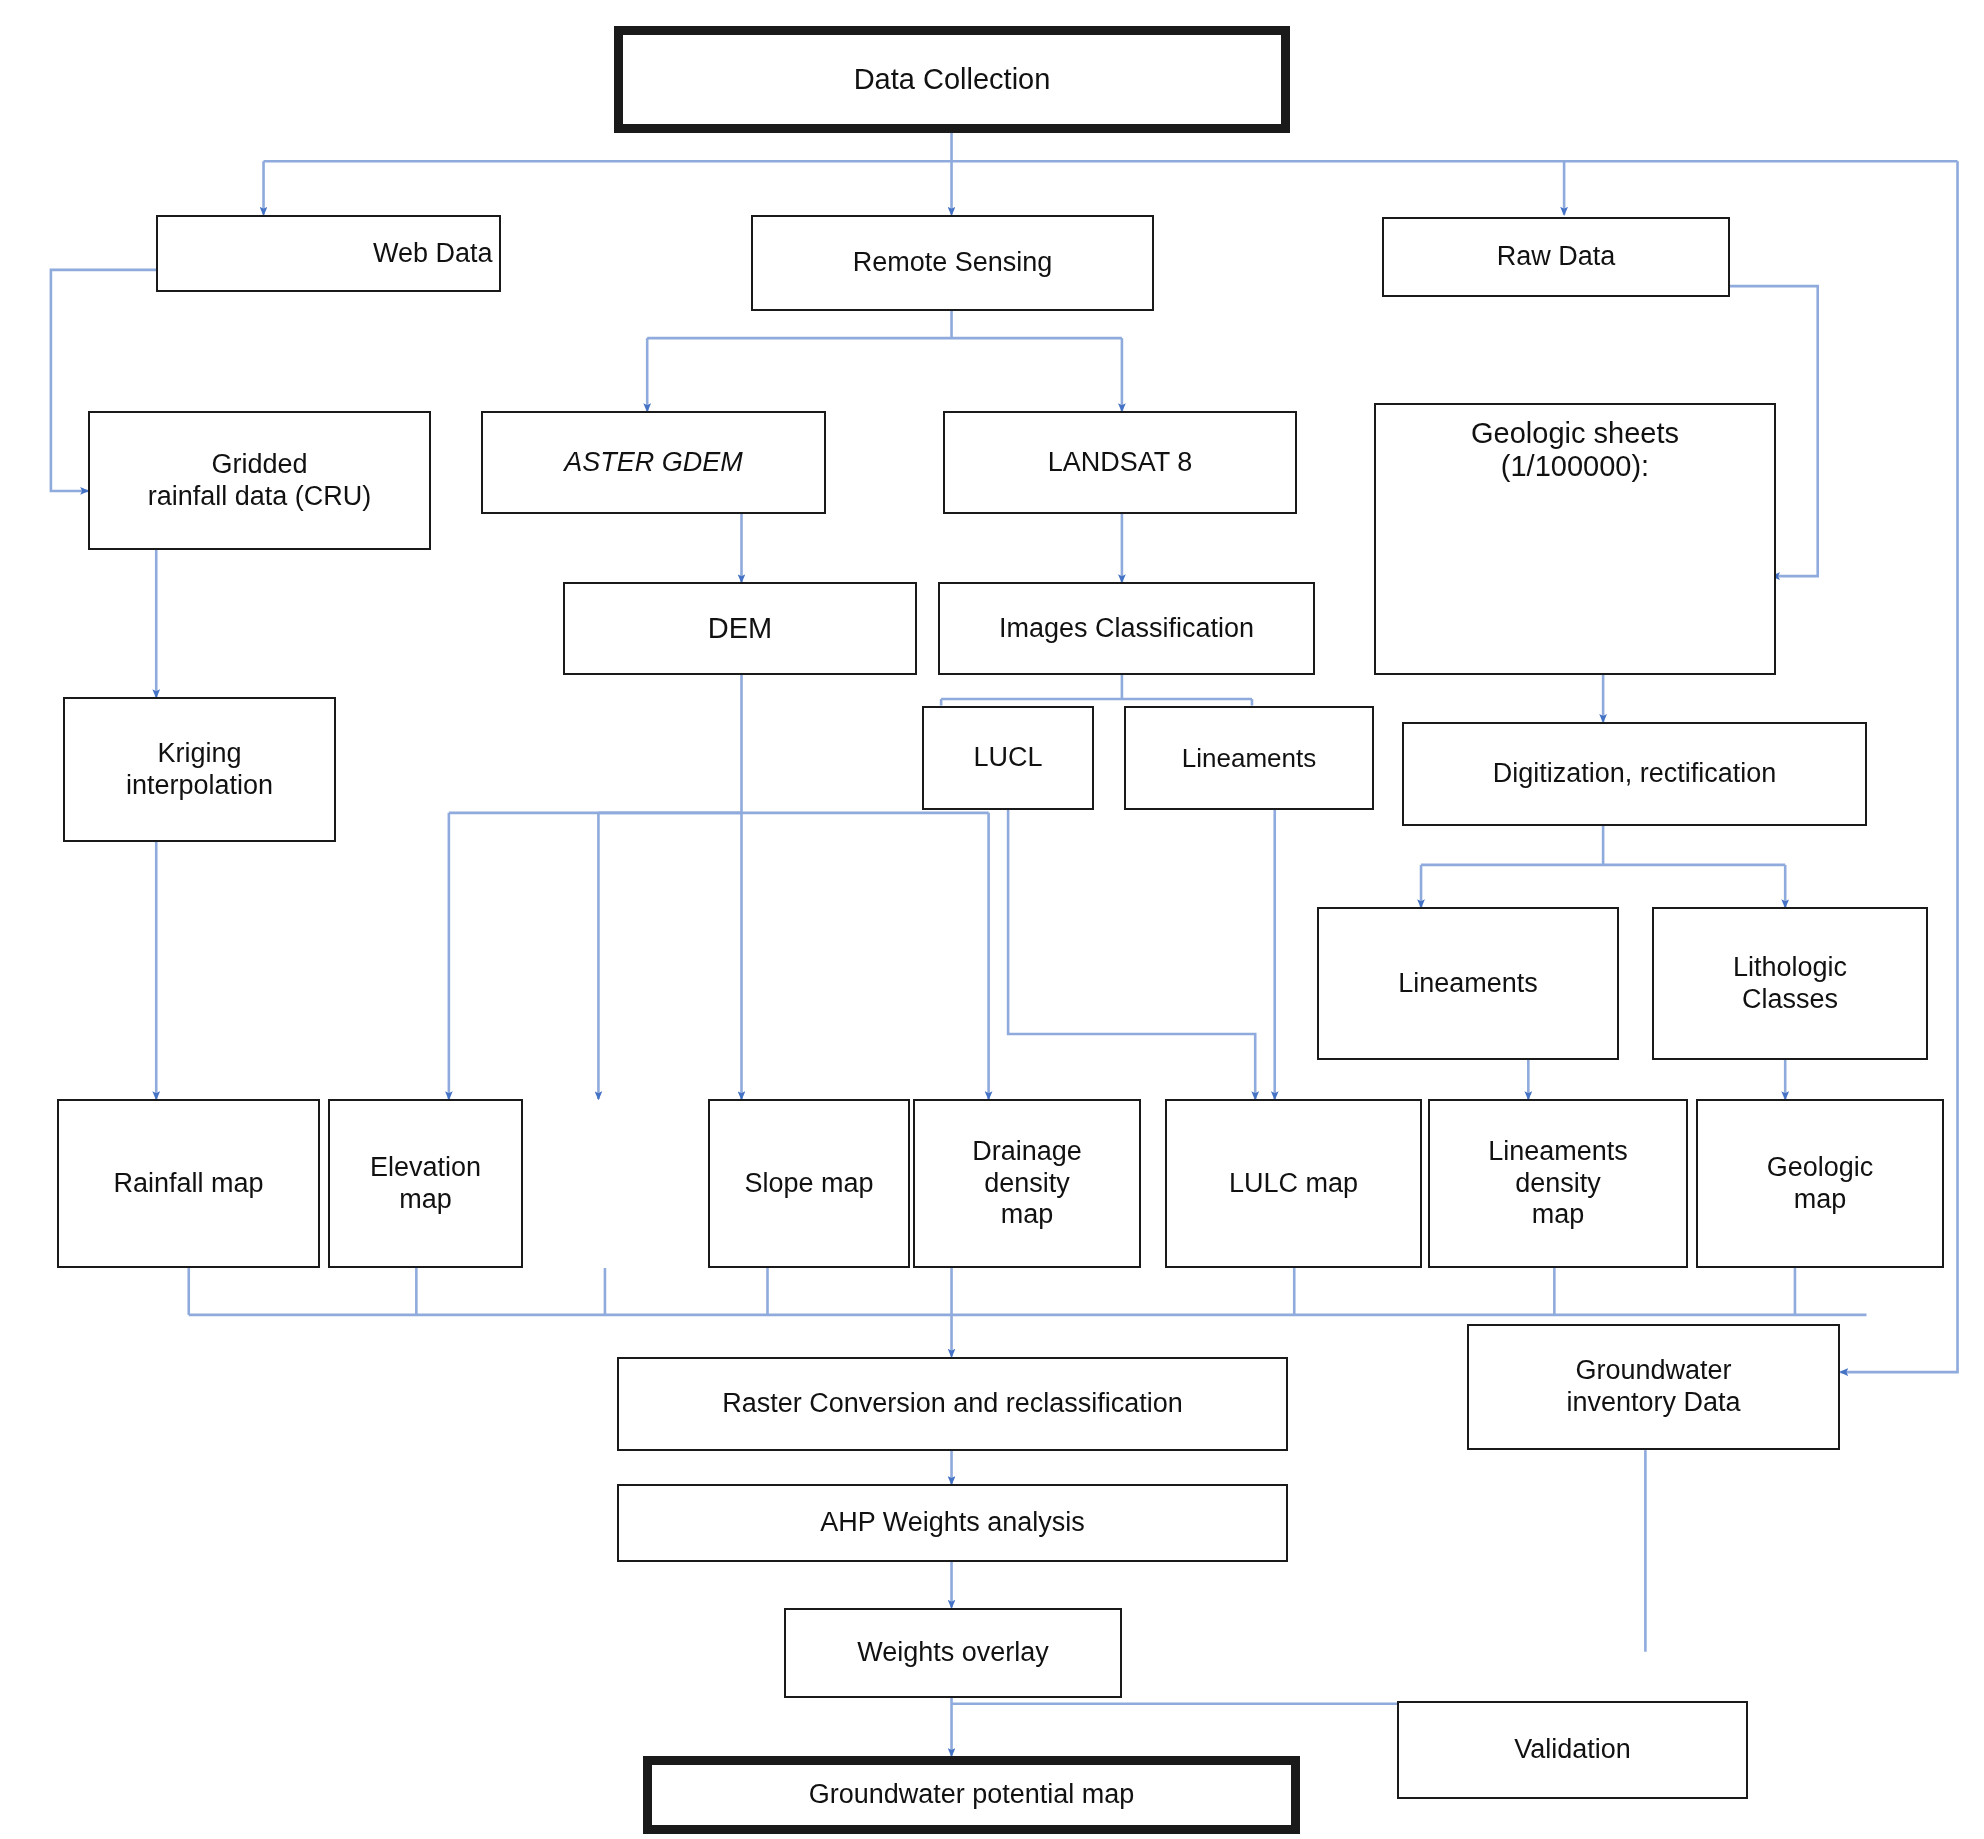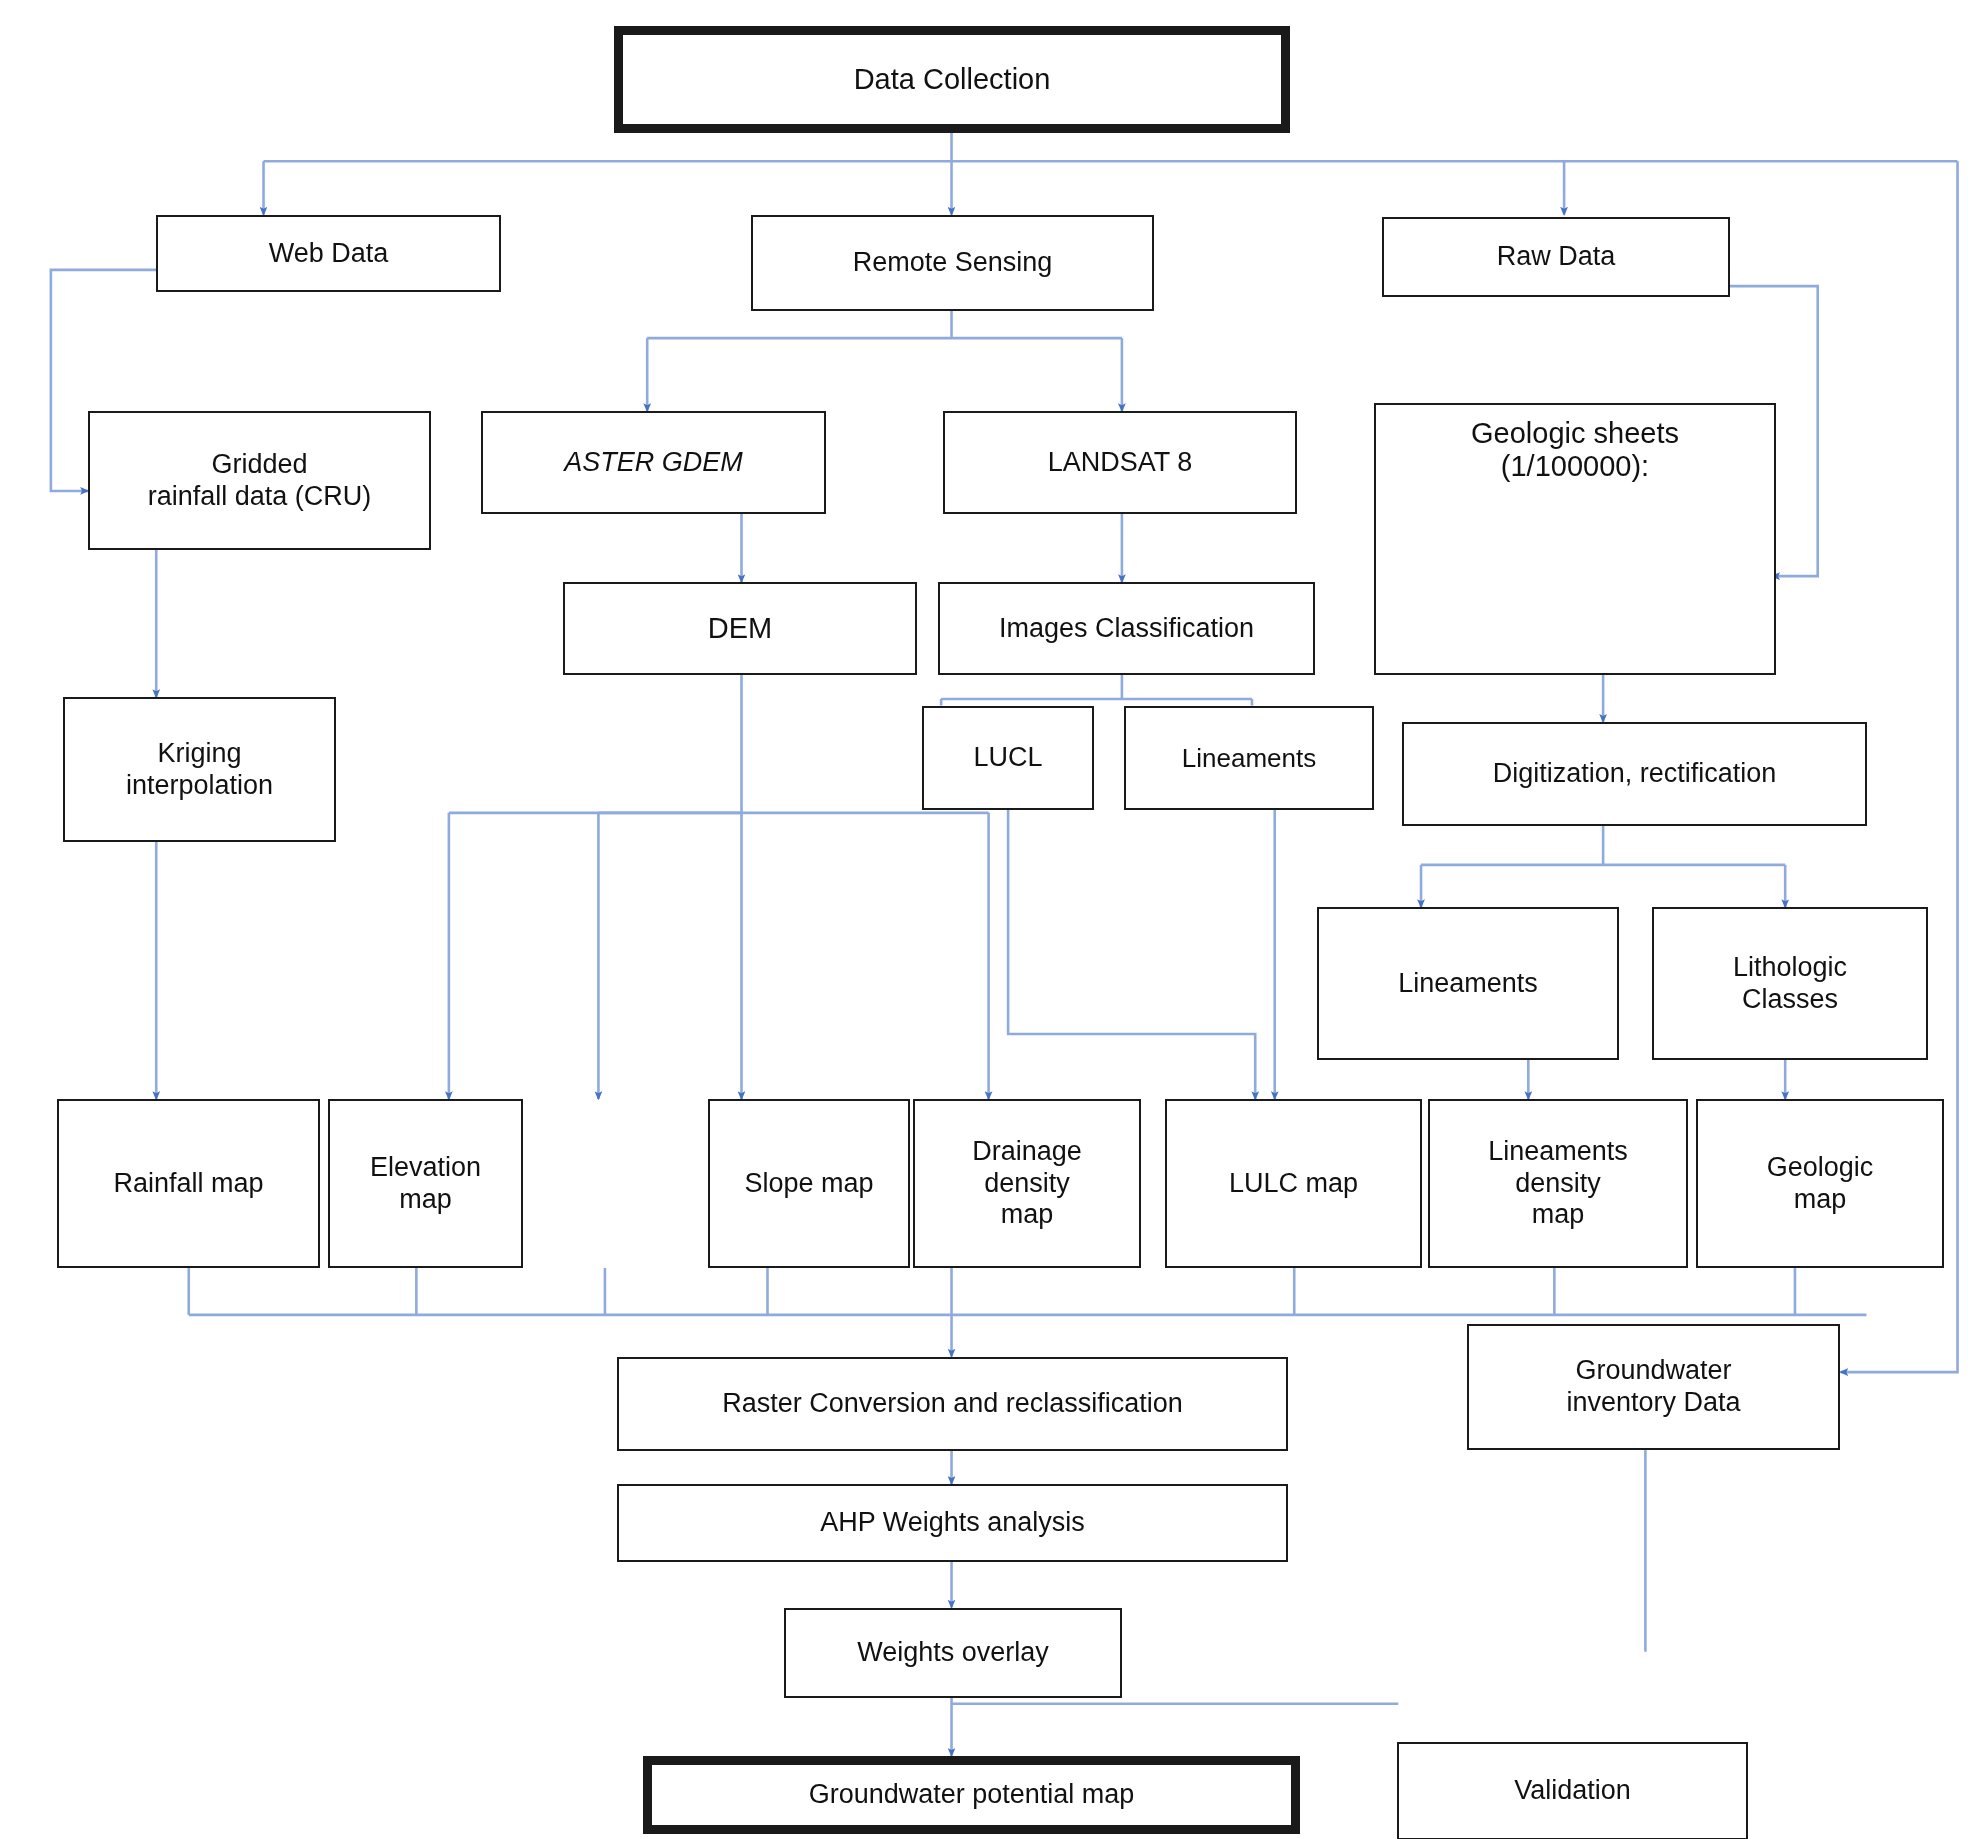--- a/index.html
+++ b/index.html
@@ -123,21 +123,21 @@
 
       <path d="M2150,2620 L1463,2620"></path>
 
     </g>
   </svg>
 
   <div class="node thick" style="left:614px;top:26px;width:676px;height:107px;">
     <span class="lbl f44">Data Collection</span>
   </div>
 
-  <div class="node" style="left:156px;top:215px;width:345px;height:77px;">
+  <div class="node" style="left:156px;top:215px;width:345px;height:77px;text-align:right;">
     <span class="lbl f42">Web Data</span>
   </div>
 
   <div class="node" style="left:751px;top:215px;width:403px;height:96px;">
     <span class="lbl f42">Remote Sensing</span>
   </div>
 
   <div class="node" style="left:1382px;top:217px;width:348px;height:80px;">
     <span class="lbl f42">Raw Data</span>
   </div>
@@ -241,21 +241,21 @@
 
   <div class="node" style="left:784px;top:1608px;width:338px;height:90px;">
     <span class="lbl f42">Weights overlay</span>
   </div>
 
   <div class="node" style="left:1467px;top:1324px;width:373px;height:126px;">
     <span class="lbl f42" style="white-space:pre-line;">Groundwater
 inventory Data</span>
   </div>
 
-  <div class="node" style="left:1397px;top:1742px;width:351px;height:98px;">
+  <div class="node" style="left:1397px;top:1701px;width:351px;height:98px;">
     <span class="lbl f42">Validation</span>
   </div>
 
   <div class="node thick" style="left:643px;top:1756px;width:657px;height:78px;">
     <span class="lbl f42">Groundwater potential map</span>
   </div>
 
 </div>
 
 

